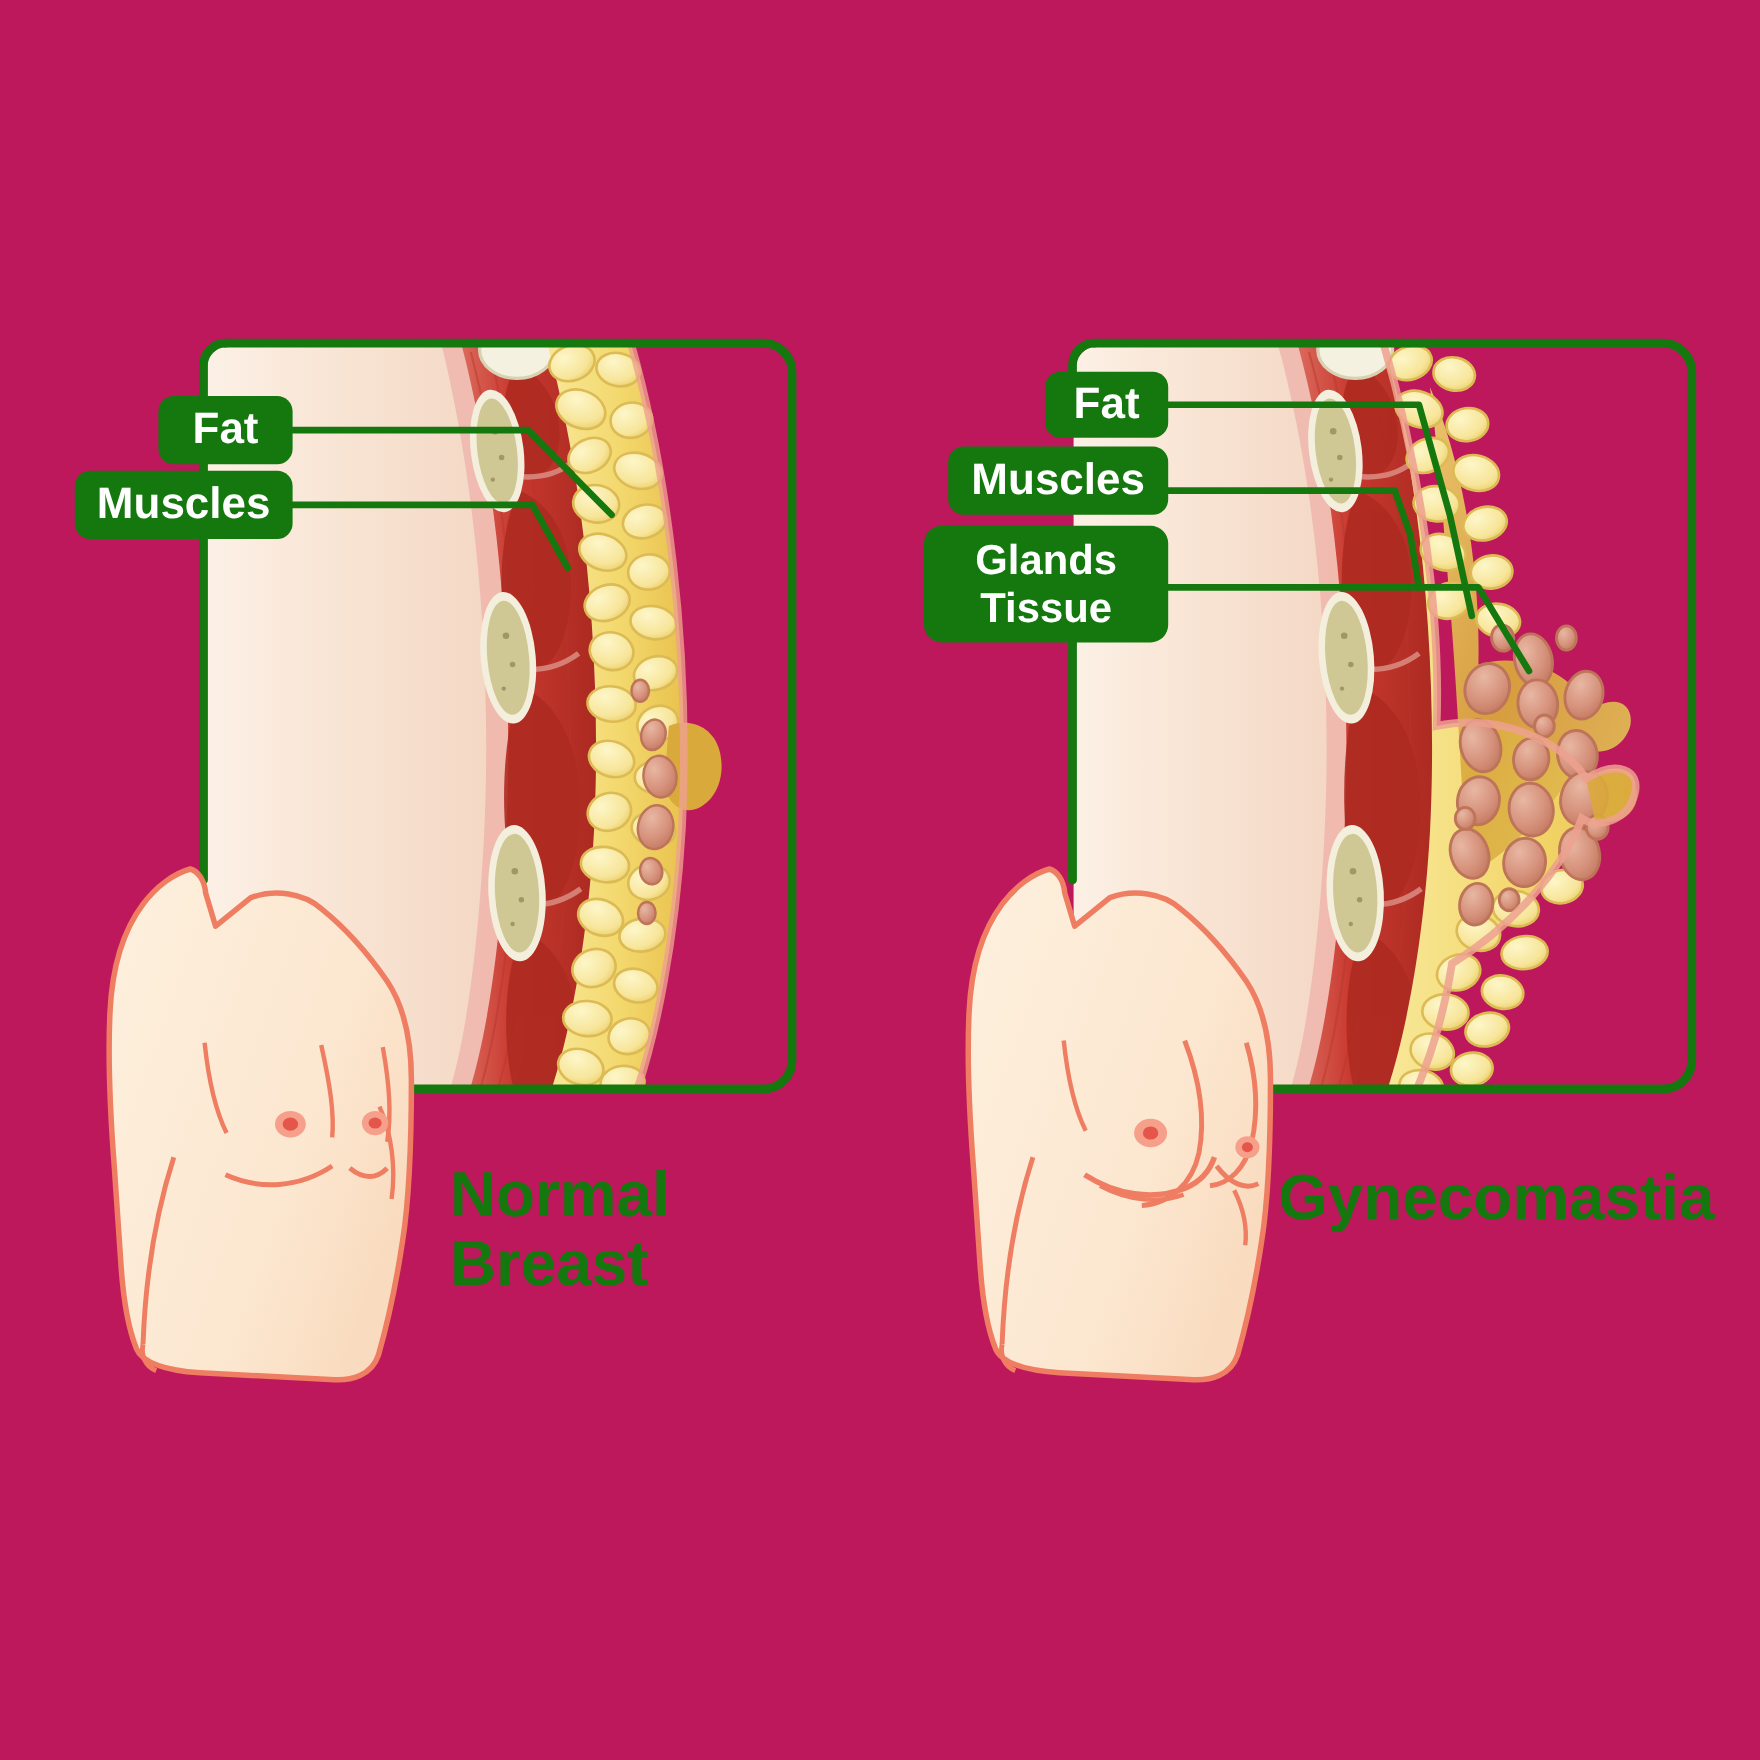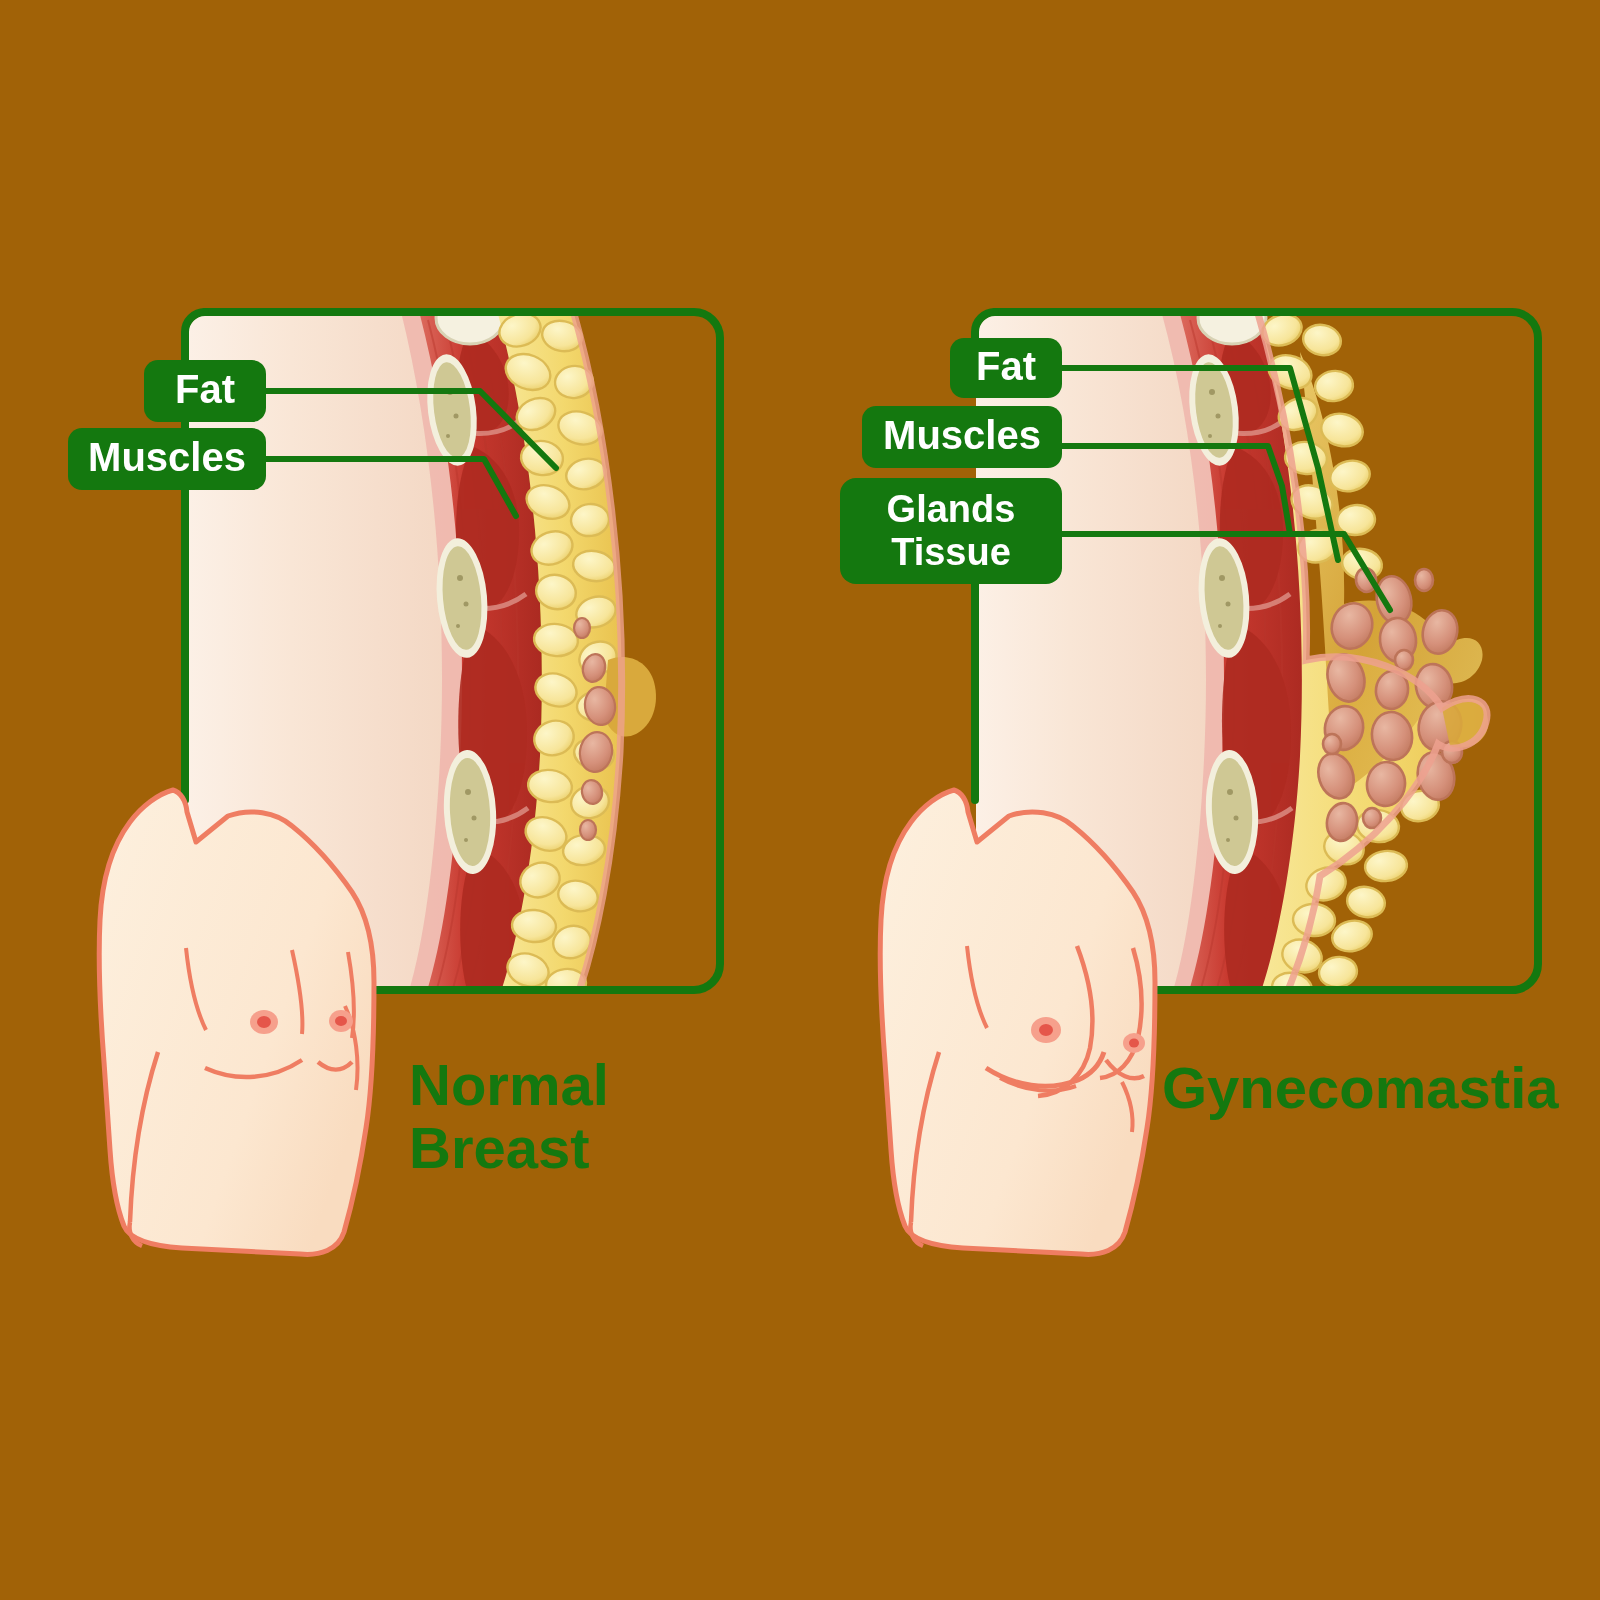--- a/index.html
+++ b/index.html
@@ -1,17 +1,17 @@
 <!DOCTYPE html>
 <html><head>
 <meta charset="utf-8">
 <style>
   html,body{margin:0;padding:0;background:#fff;}
   body{width:1600px;height:1600px;font-family:"Liberation Sans",sans-serif;overflow:hidden;}
-  #stage{position:relative;width:1600px;height:1600px;background:#a16207;}
+  #stage{position:relative;width:1600px;height:1600px;background:#be185d;}
   svg.layer{position:absolute;left:0;top:0;width:1600px;height:1600px;}
   .lbl-text{font-family:"Liberation Sans",sans-serif;font-weight:700;fill:#ffffff;}
   .title-text{font-family:"Liberation Sans",sans-serif;font-weight:700;fill:#14780f;}
 </style>
 </head>
 <body>
 
 <div id="stage">
 
 <svg class="layer" viewBox="0 0 1600 1600" xmlns="http://www.w3.org/2000/svg">

